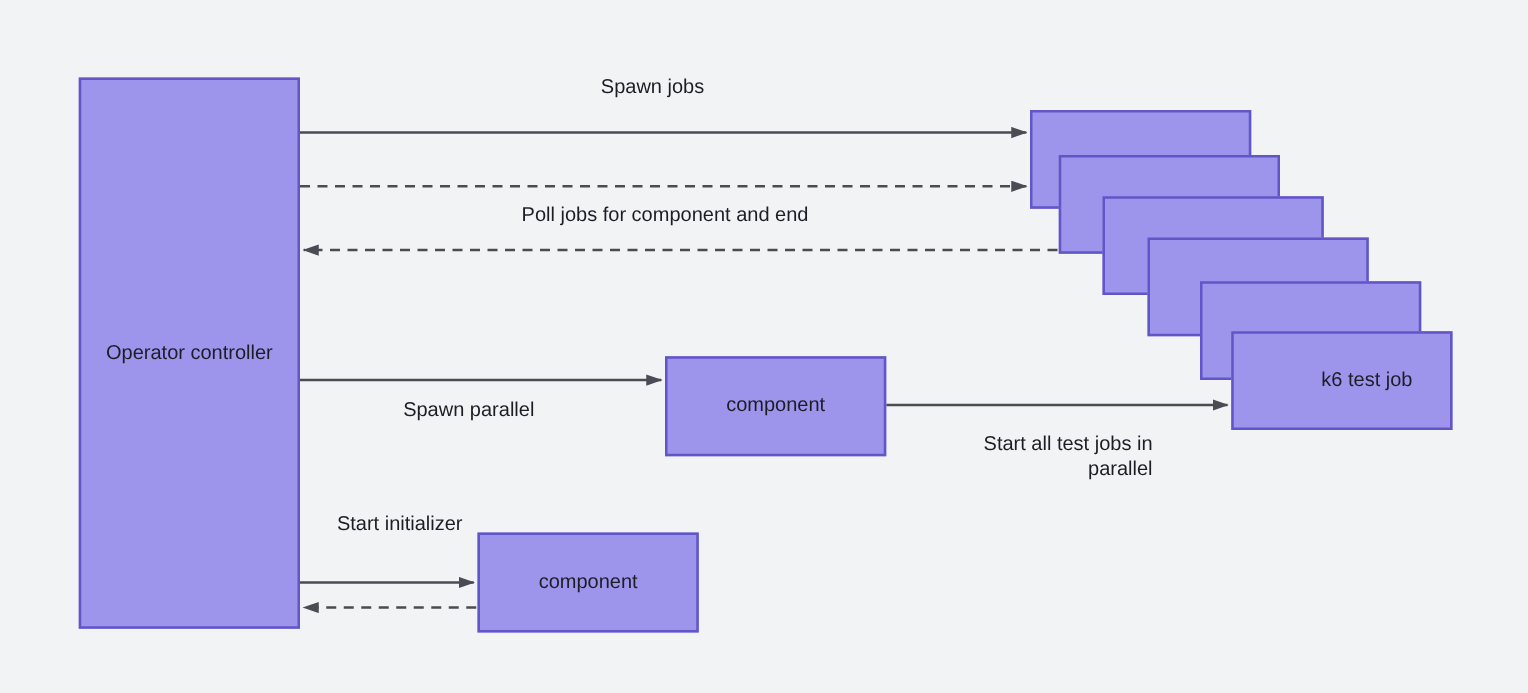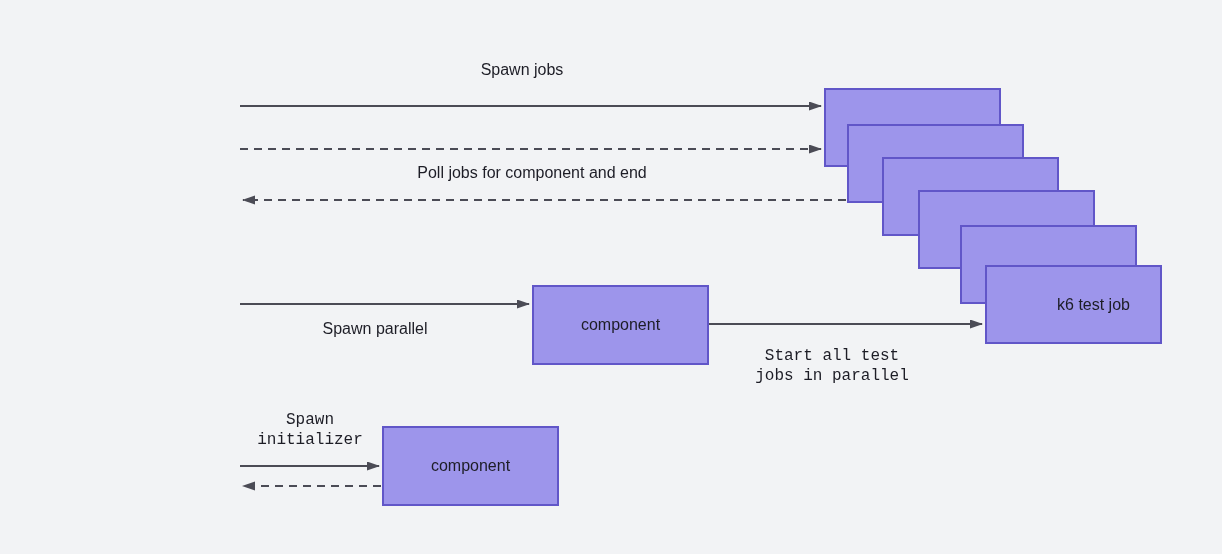--- a/index.html
+++ b/index.html
@@ -46,21 +46,21 @@
   .job-6{left:985px;top:265px;}
   .edge-label{
     position:absolute;
     font-size:16px;
     line-height:20px;
     white-space:nowrap;
     transform:translateX(-50%);
     color:var(--text);
     text-align:right;
   }
-  .edge-label.wrap{white-space:normal;text-align:center;font-family:Liberation Mono, monospace;}
+  .edge-label.wrap{white-space:normal;}
   .lbl-spawn-jobs{left:522px;top:60px;}
   .lbl-poll-jobs{left:532px;top:163px;}
   .lbl-spawn-starter{left:375px;top:319px;}
   .lbl-start-all{left:832px;top:346px;width:180px;}
   .lbl-spawn-initializer{left:310px;top:410px;width:120px;}
 </style>
 </head>
 <body>
 
 <div class="canvas">
@@ -73,20 +73,23 @@
     </defs>
     <line x1="240" y1="106" x2="821" y2="106" marker-end="url(#arrowhead)"></line>
     <line class="dashed" x1="240" y1="149" x2="821" y2="149" marker-end="url(#arrowhead)"></line>
     <line class="dashed" x1="846" y1="200" x2="243" y2="200" marker-end="url(#arrowhead)"></line>
     <line x1="240" y1="304" x2="529" y2="304" marker-end="url(#arrowhead)"></line>
     <line x1="709" y1="324" x2="982" y2="324" marker-end="url(#arrowhead)"></line>
     <line x1="240" y1="466" x2="379" y2="466" marker-end="url(#arrowhead)"></line>
     <line class="dashed" x1="381" y1="486" x2="243" y2="486" marker-end="url(#arrowhead)"></line>
   </svg>
 
+  <div class="node node-operator">
+    <span>Operator controller</span>
+  </div>
 
   <div class="node job-box job-1"></div>
   <div class="node job-box job-2"></div>
   <div class="node job-box job-3"></div>
   <div class="node job-box job-4"></div>
   <div class="node job-box job-5"></div>
   <div class="node job-box job-6">
     <span>k6 test job</span>
   </div>
 
@@ -95,15 +98,15 @@
   </div>
 
   <div class="node node-initializer">
     <span>component</span>
   </div>
 
   <div class="edge-label lbl-spawn-jobs">Spawn jobs</div>
   <div class="edge-label lbl-poll-jobs">Poll jobs for component and end</div>
   <div class="edge-label lbl-spawn-starter">Spawn parallel</div>
   <div class="edge-label wrap lbl-start-all">Start all test jobs in parallel</div>
-  <div class="edge-label wrap lbl-spawn-initializer">Spawn initializer</div>
+  <div class="edge-label wrap lbl-spawn-initializer">Start initializer</div>
 
 </div>
 
 </body></html>

